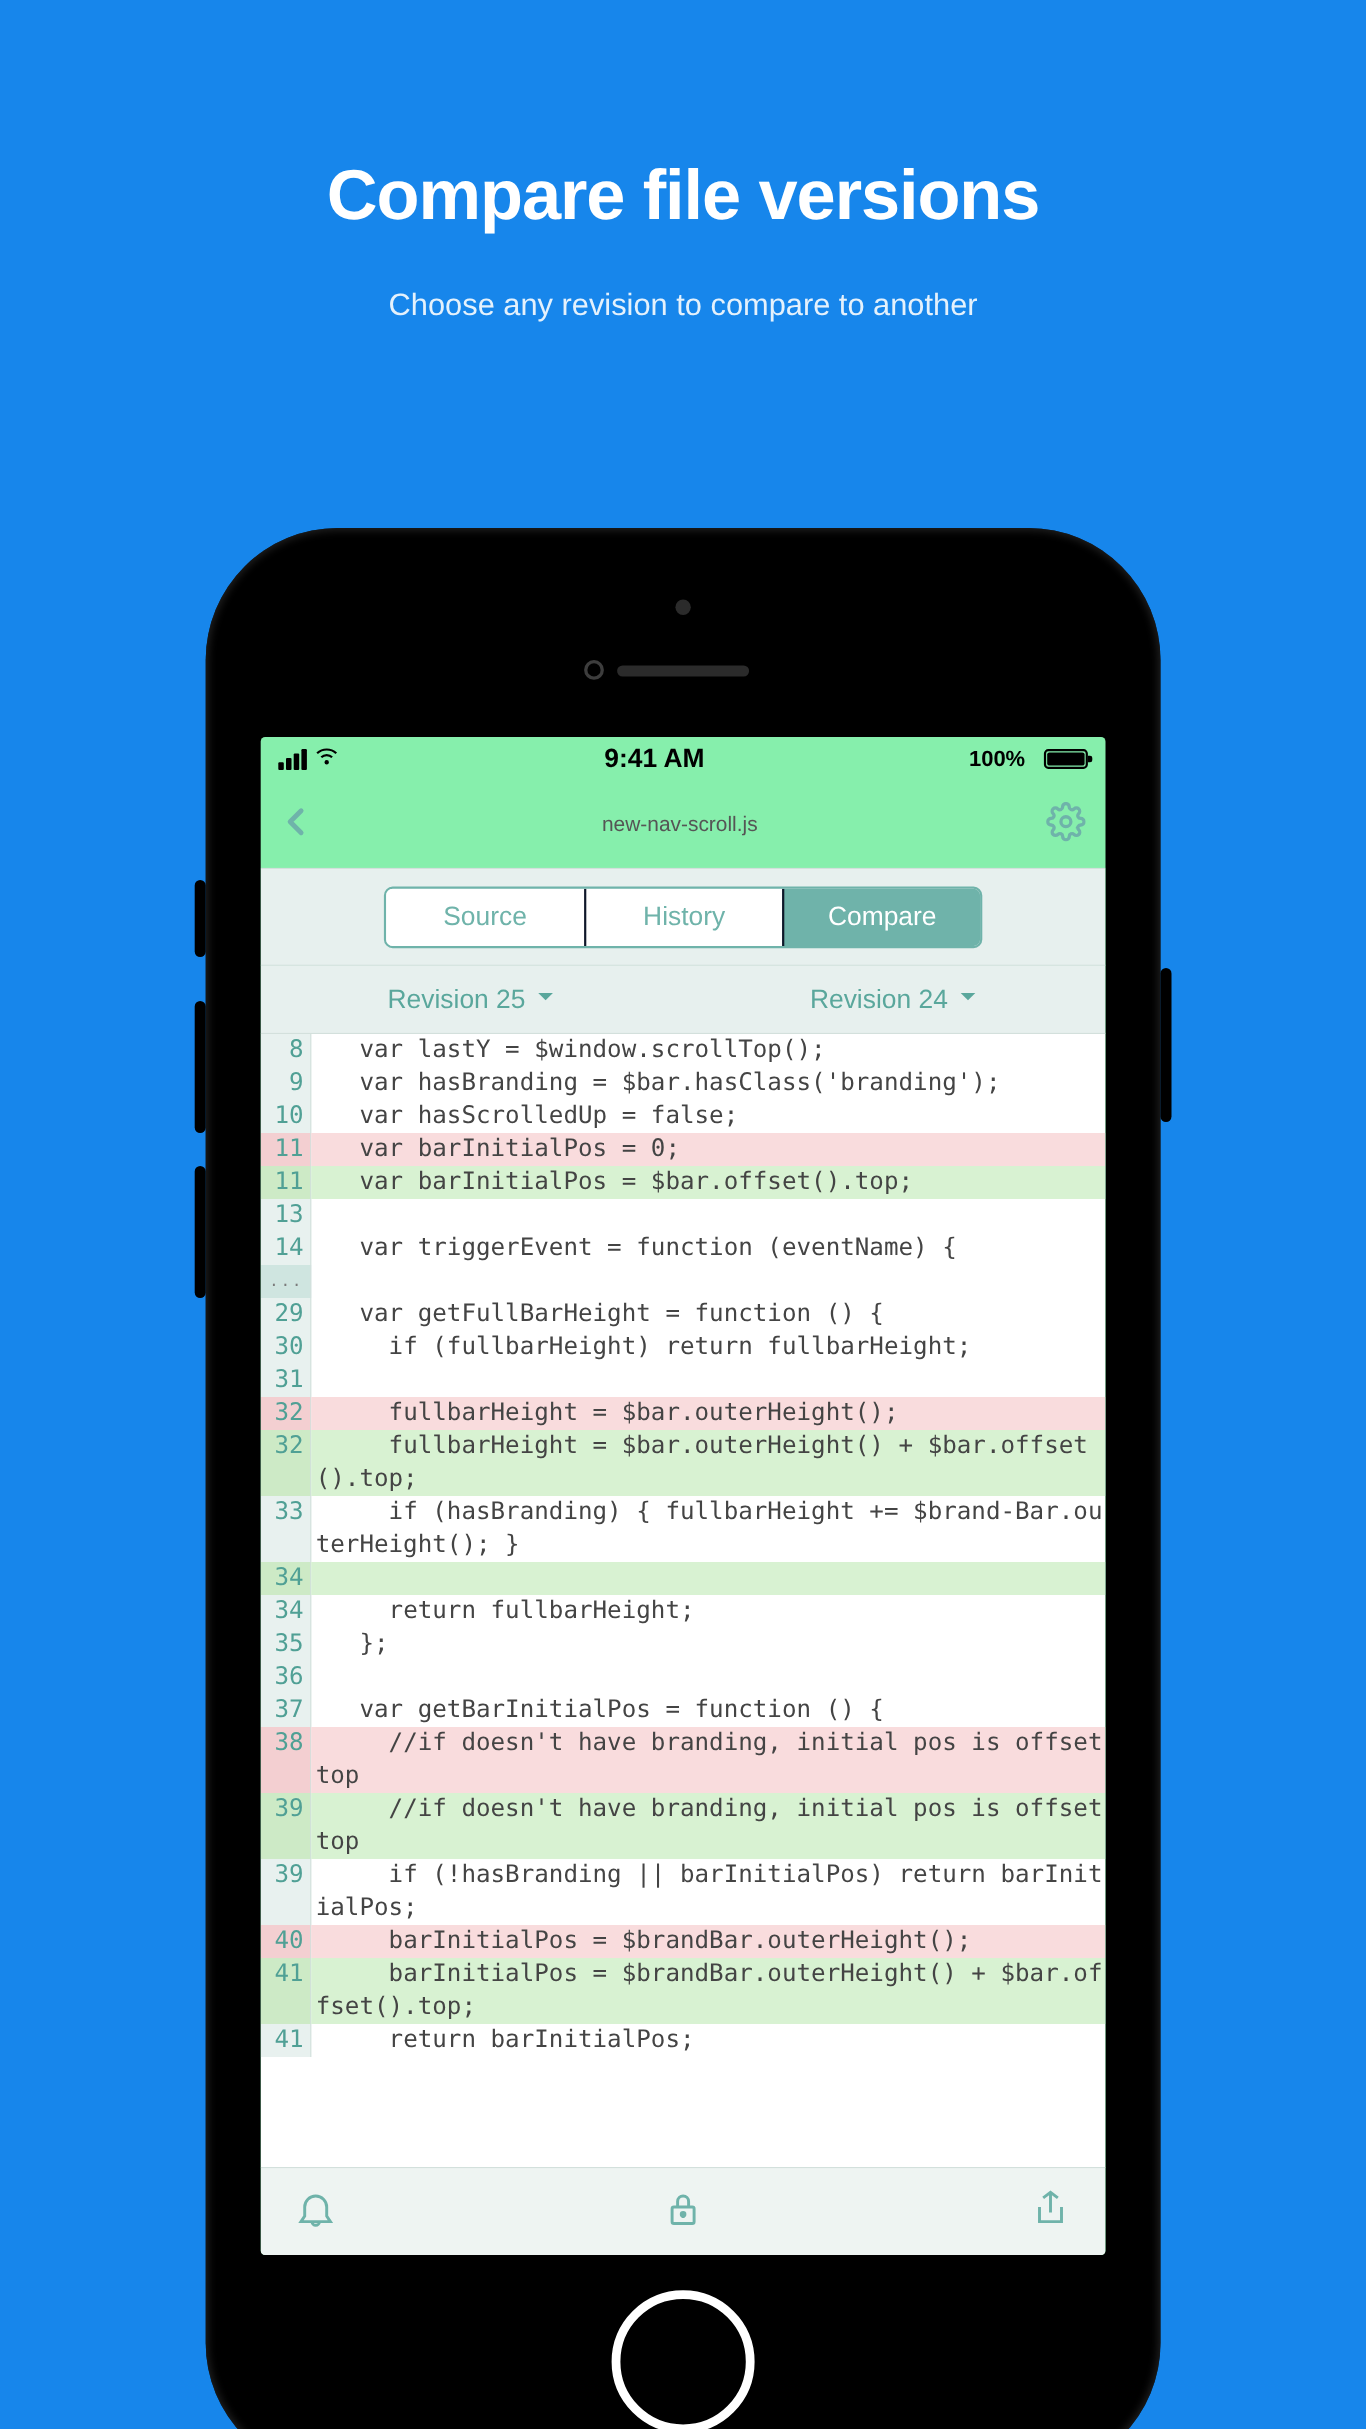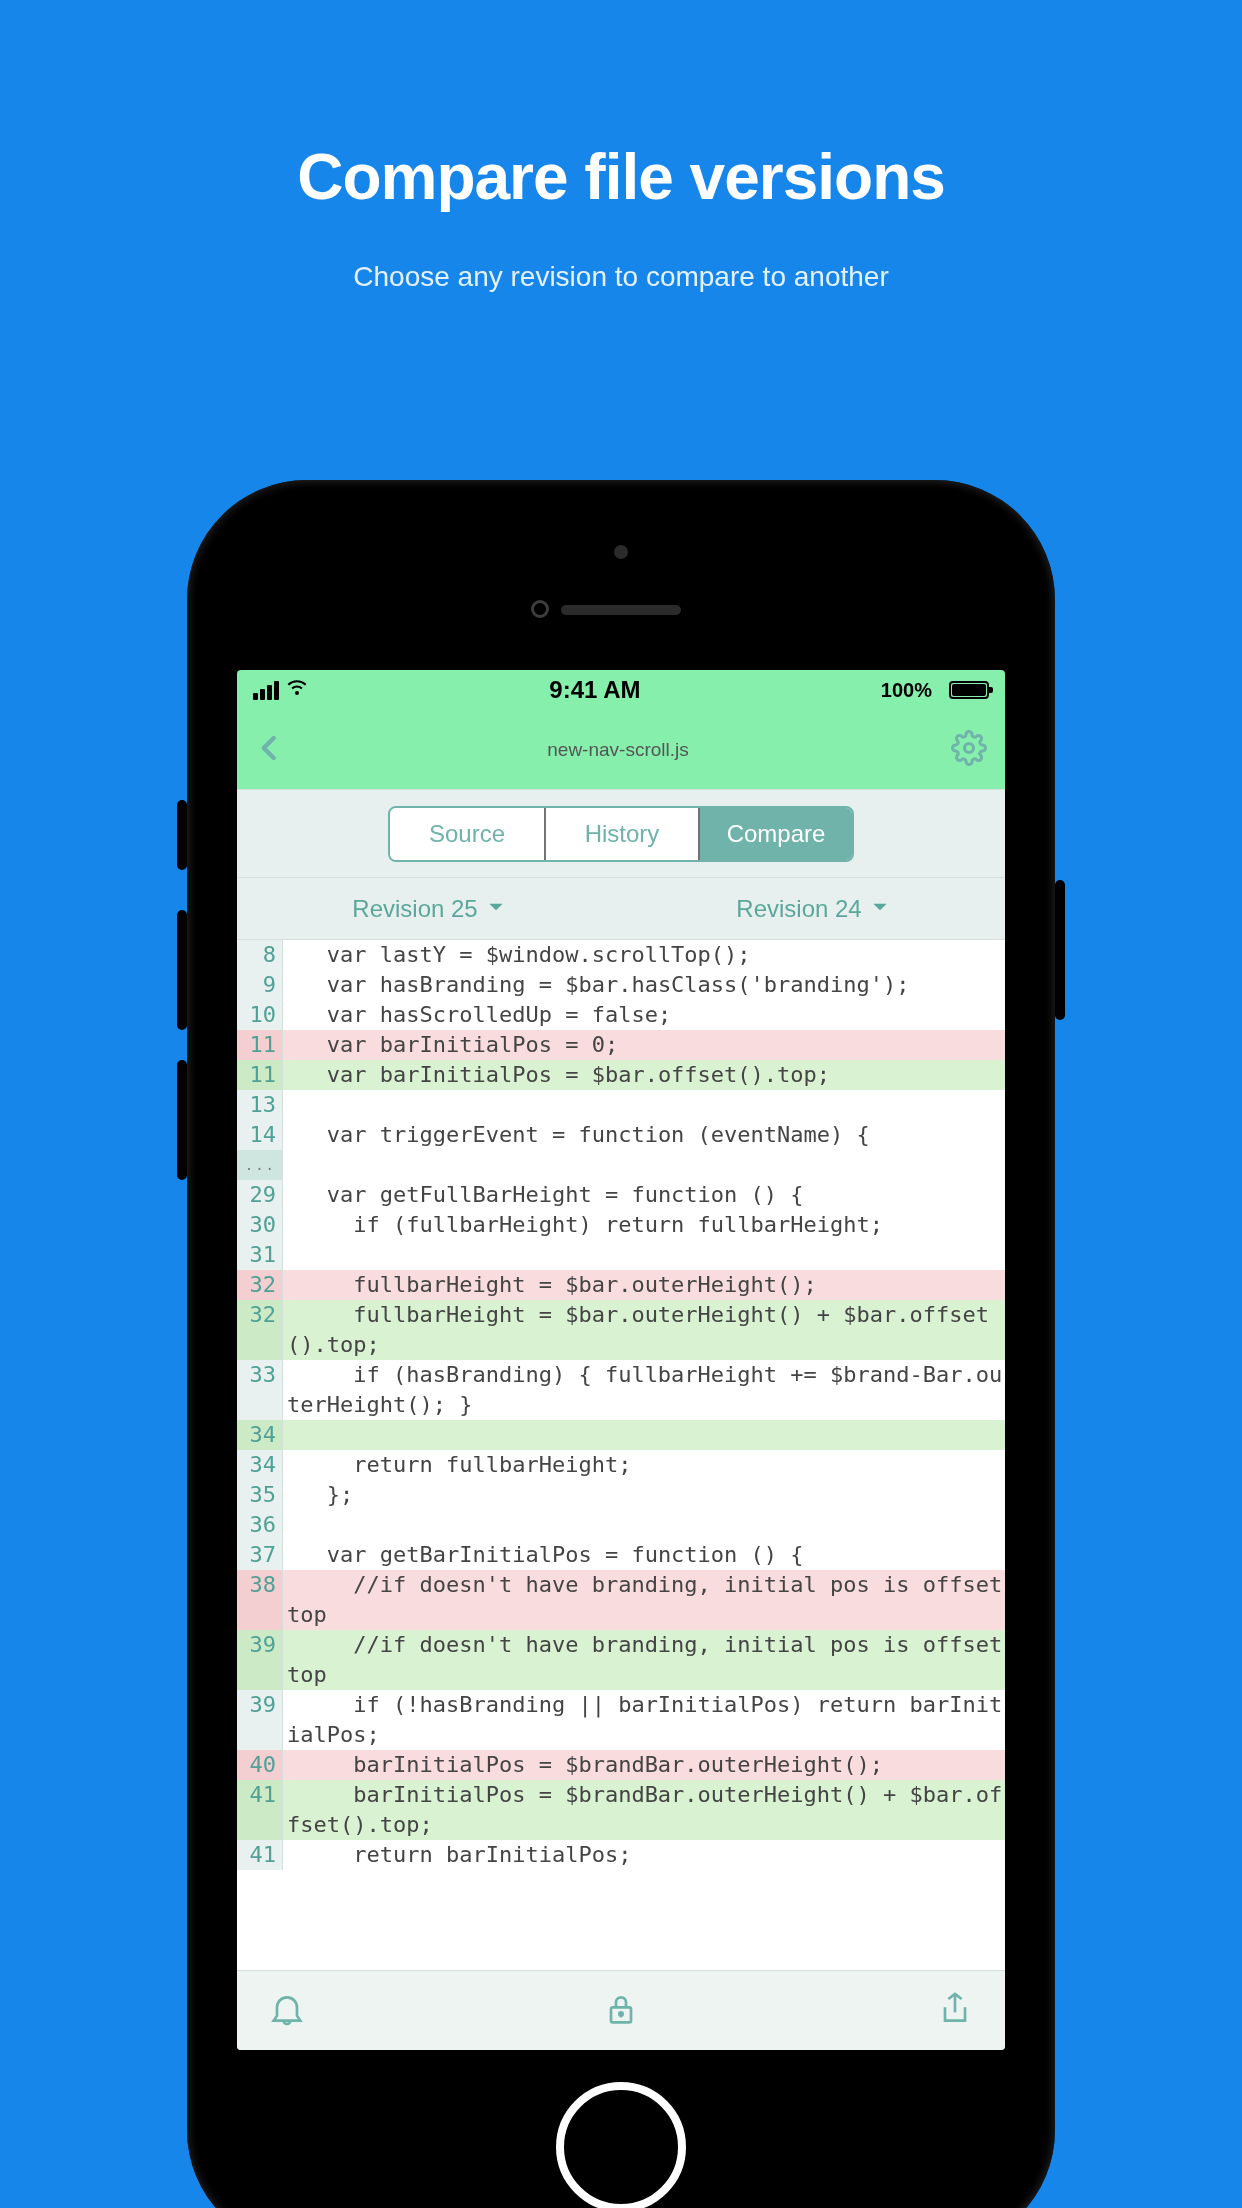--- a/index.html
+++ b/index.html
@@ -127,30 +127,30 @@
     border-bottom: 1px solid #d3e0dc;
     background: #e7f0ee;
   }
   .segmented {
     display: flex;
     border: 2px solid #6fb3aa;
     border-radius: 8px;
     overflow: hidden;
   }
   .seg {
-    width: 154px;
+    width: 180px;
     height: 52px;
     display: flex;
     align-items: center;
     justify-content: center;
     font-size: 24px;
     color: #6fb3aa;
     background: #fff;
   }
-  .seg + .seg { border-left: 2px solid #737373; }
+  .seg + .seg { border-left: 2px solid #0f172a; }
   .seg.active { background: #6fb3aa; color: #fff; }
   
   .revbar {
     height: 62px;
     display: flex;
     align-items: center;
     border-bottom: 1px solid #d3e0dc;
     background: #e7f0ee;
   }
   .revsel {

